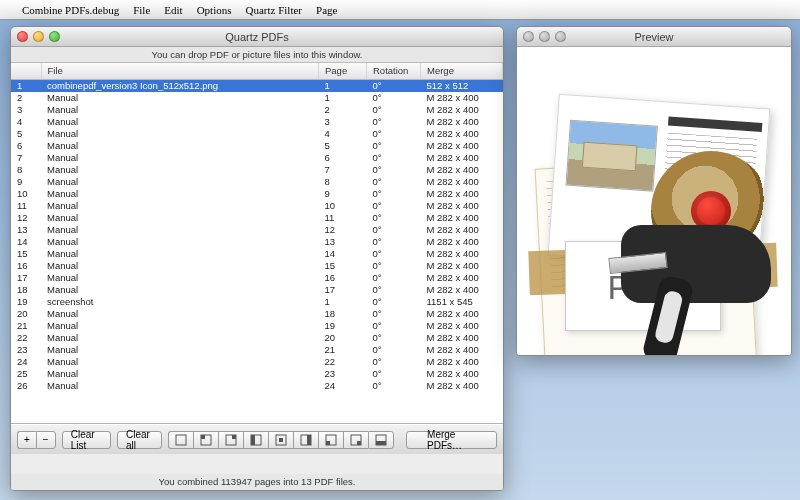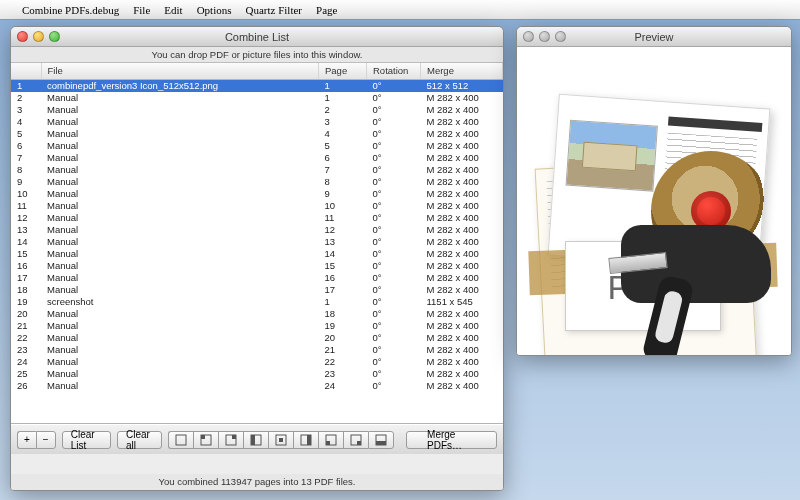--- a/index.html
+++ b/index.html
@@ -76,21 +76,21 @@
   <span>Page</span>
 </div>
 
 <div class="window main">
   <div class="titlebar">
     <div class="traffic">
       <div class="tl red"></div>
       <div class="tl yel"></div>
       <div class="tl grn"></div>
     </div>
-    <div class="title">Combine List</div>
+    <div class="title">Quartz PDFs</div>
   </div>
   <div class="hint">You can drop PDF or picture files into this window.</div>
 
   <div class="tablewrap">
     <table>
       <colgroup>
           <col class="idx">
           <col class="file">
           <col class="page">
           <col class="rot">

